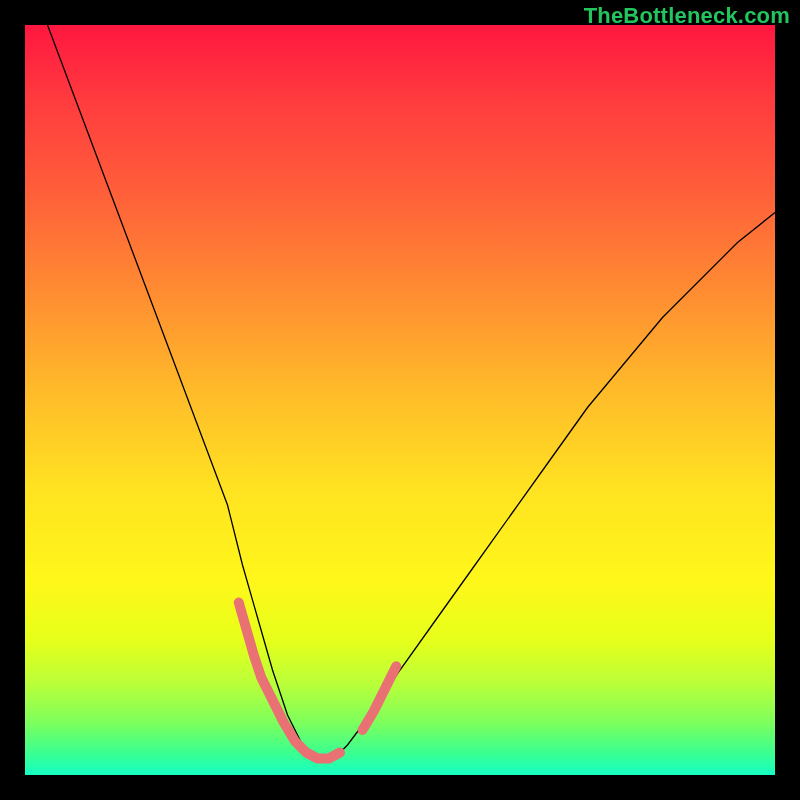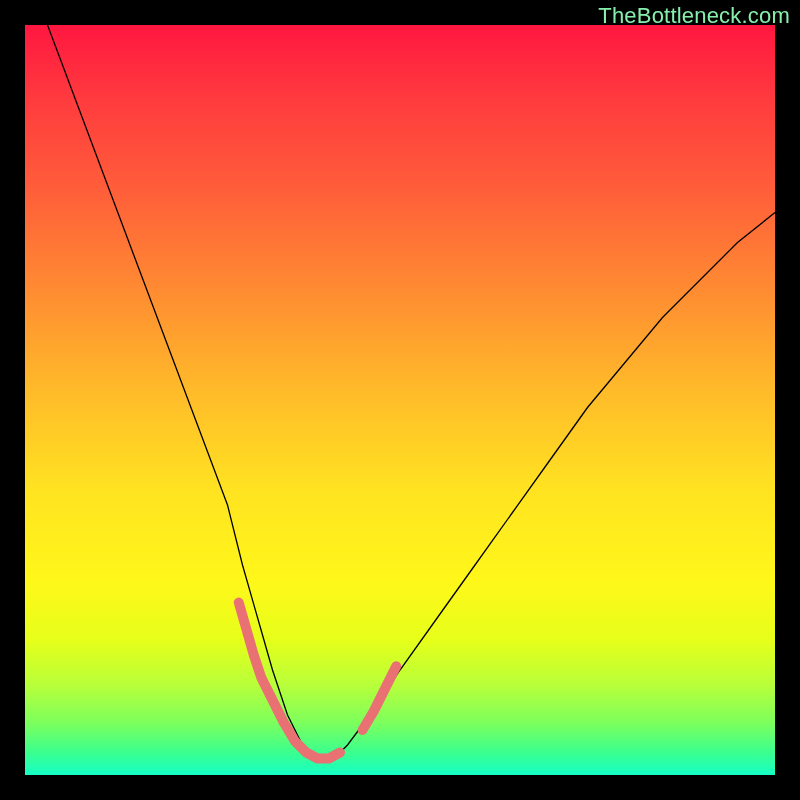--- a/index.html
+++ b/index.html
@@ -43,24 +43,24 @@
     position: absolute;
     inset: 0;
     width: 100%;
     height: 100%;
     overflow: visible;
   }
   .watermark {
     position: absolute;
     top: 3px;
     right: 10px;
-    color: #86efac;
+    color: #22c55e;
     font-size: 22px;
     letter-spacing: 0.2px;
-    font-weight: 400;
+    font-weight: 700;
     user-select: none;
   }
 </style>
 </head>
 <body>
 
 <div class="frame">
   <div class="watermark">TheBottleneck.com</div>
   <div class="plot">
     <svg viewBox="0 0 750 750" preserveAspectRatio="none">

